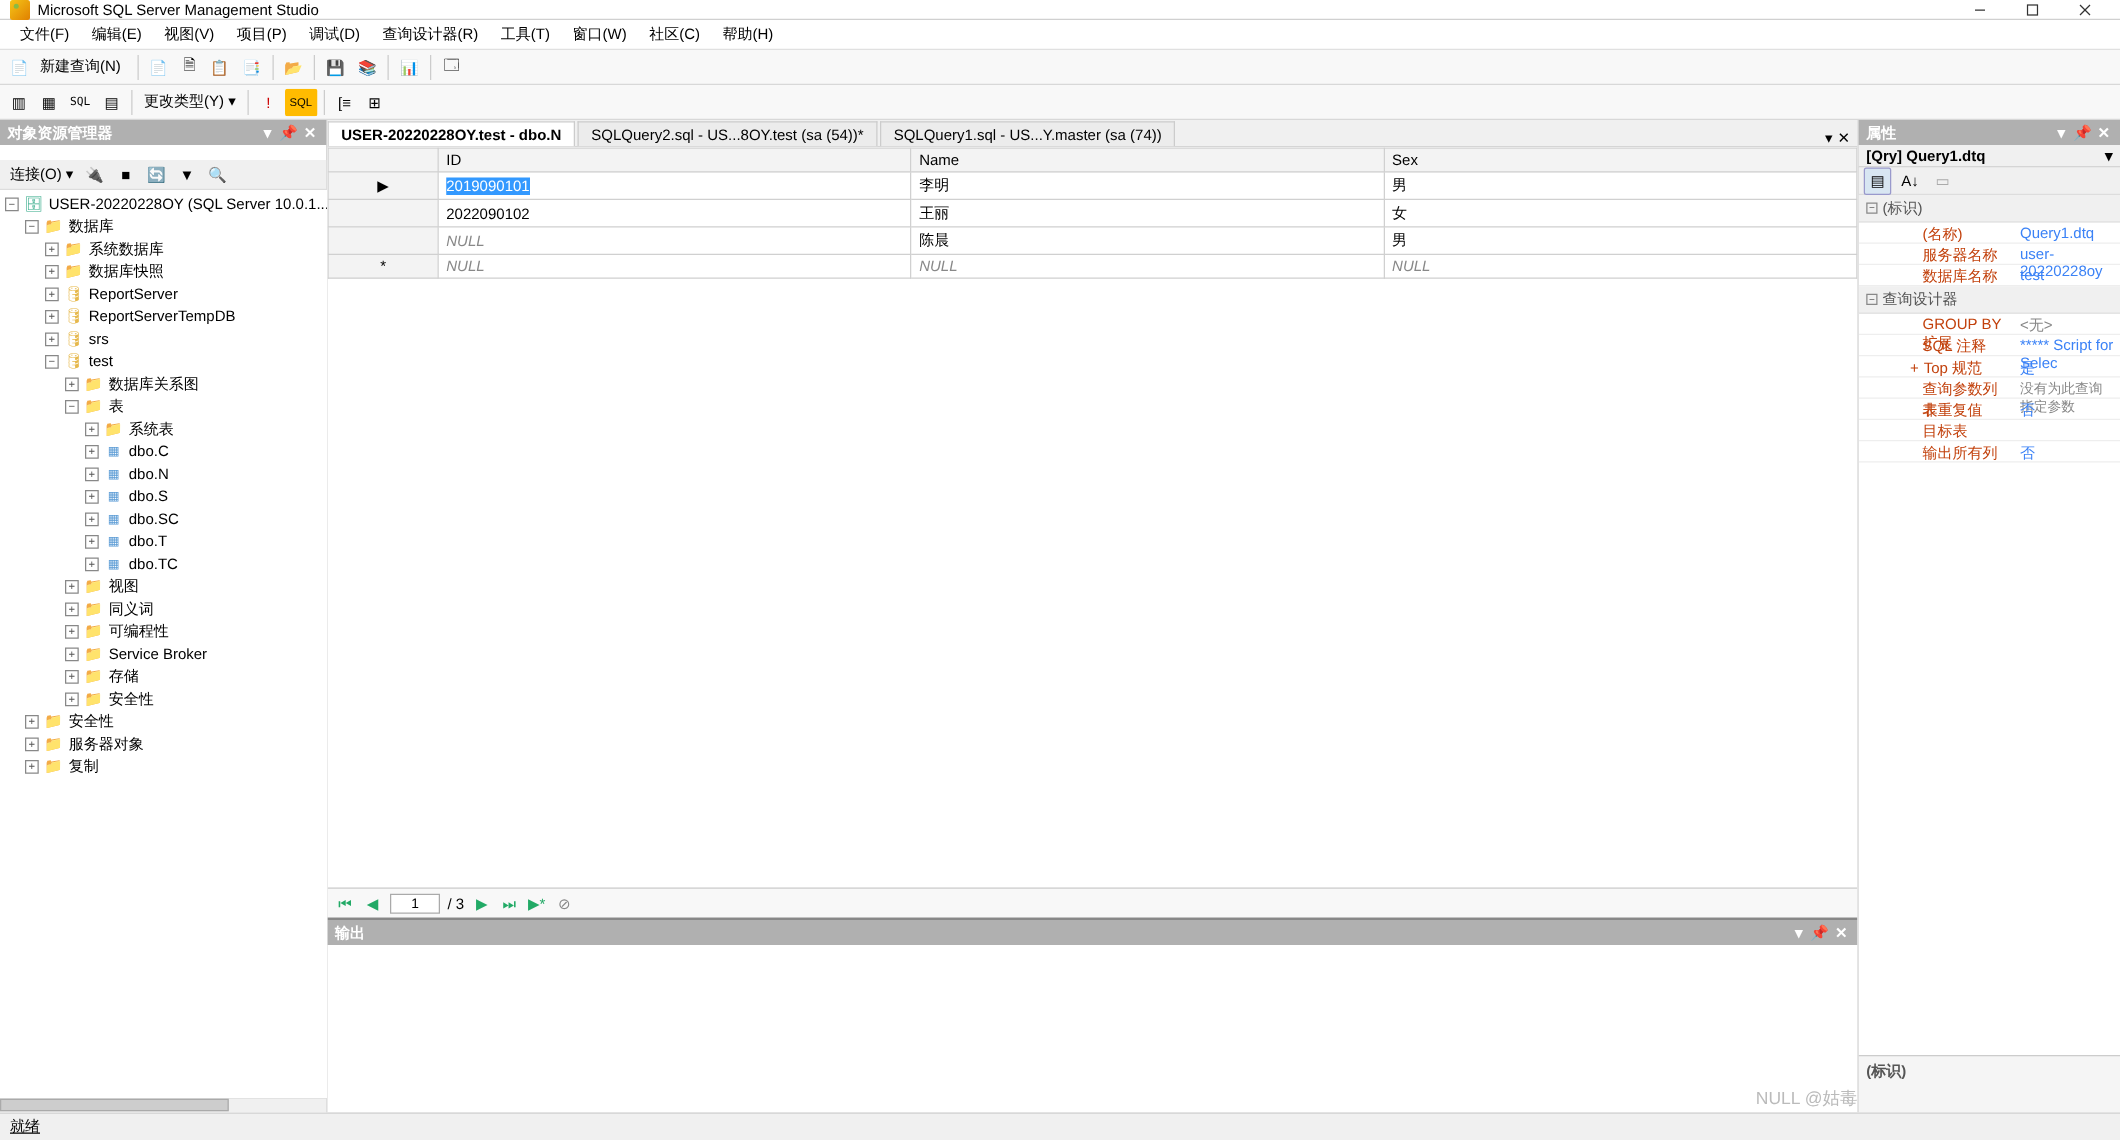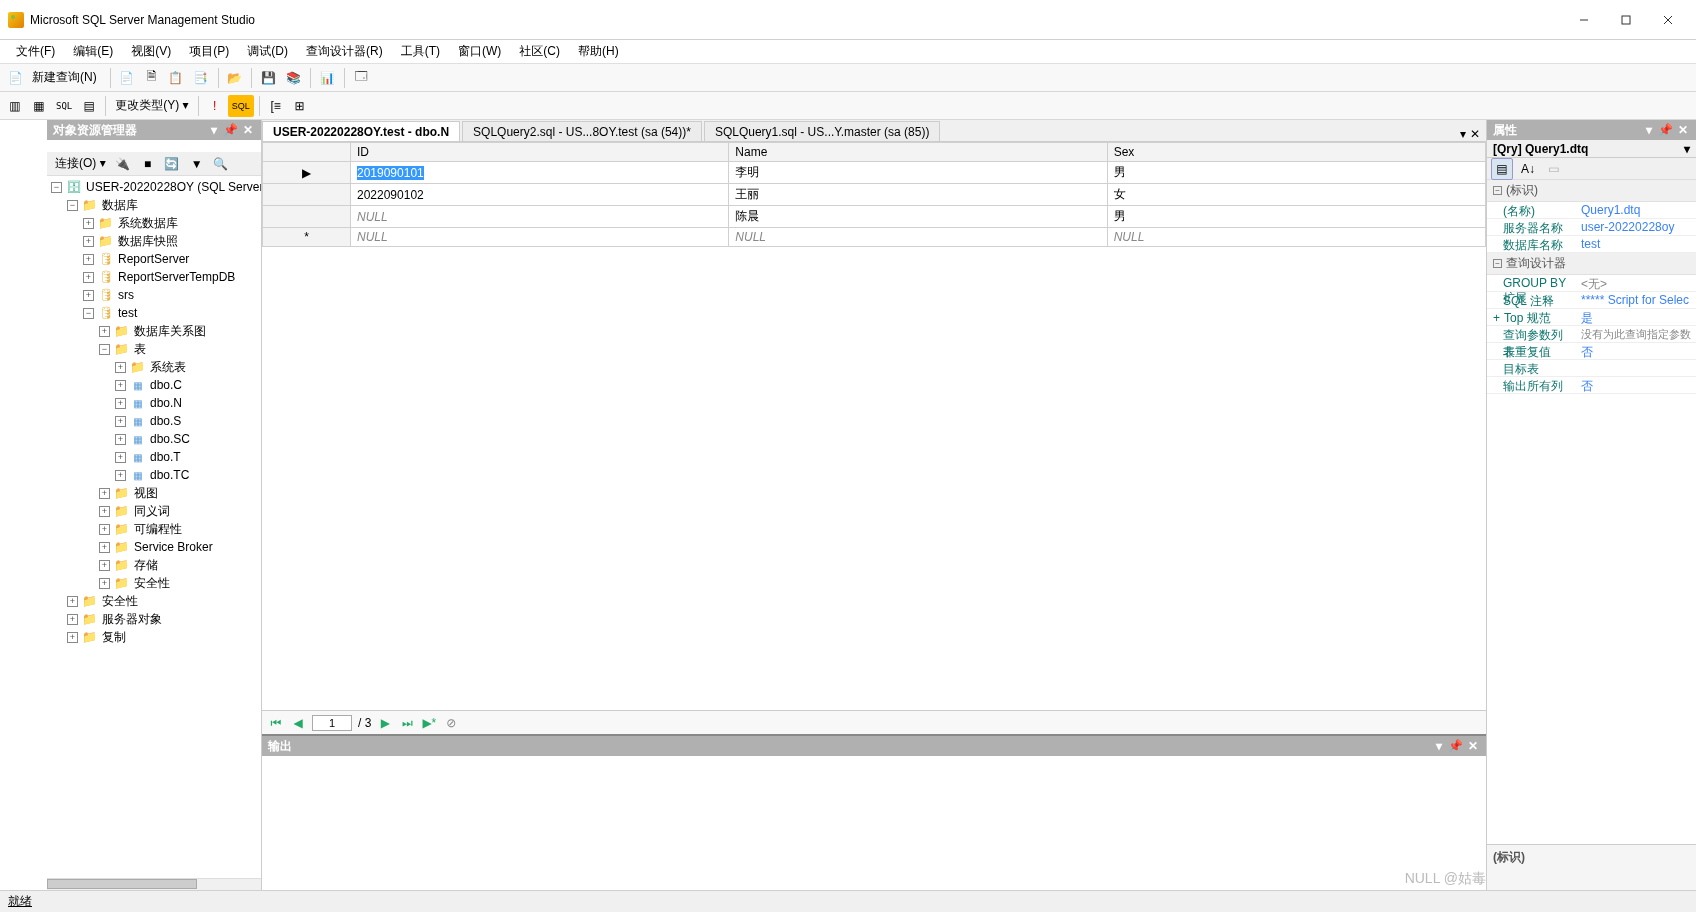--- a/index.html
+++ b/index.html
@@ -1,31 +1,31 @@
 <!DOCTYPE html>
 <html><head>
   <meta charset="utf-8">
   <style>
     * { box-sizing: border-box; margin: 0; padding: 0; font-family: "Microsoft YaHei", "Segoe UI", sans-serif; font-size: 12px; }
     body { background: #fff; width: 1696px; height: 912px; overflow: hidden; display: flex; flex-direction: column; }
-    .titlebar { height: 40px; background: #fff; display: flex; align-items: center; padding: 0 8px; border-bottom: 1px solid #d0d0d0; }
+    .titlebar { height: 16px; background: #fff; display: flex; align-items: center; padding: 0 8px; border-bottom: 1px solid #d0d0d0; }
     .titlebar .app-icon { width: 16px; height: 16px; margin-right: 6px; background: linear-gradient(135deg,#f5c518,#e08000); border-radius: 2px; position: relative; }
     .titlebar .app-icon::after { content:''; position:absolute; top:3px; left:3px; width:4px; height:4px; background:#8b4; border-radius:50%; }
     .titlebar .title { flex: 1; }
     .winbtns { display: flex; gap: 2px; }
     .winbtn { width: 40px; height: 22px; display: flex; align-items: center; justify-content: center; cursor: pointer; }
     .menubar { height: 24px; background: #fff; display: flex; align-items: center; padding: 2px 8px; gap: 2px; border-bottom: 1px solid #e0e0e0; }
     .menu-item { padding: 2px 8px; cursor: pointer; }
     .toolbar { height: 28px; background: #f8f8f8; display: flex; align-items: center; padding: 2px 4px; gap: 2px; border-bottom: 1px solid #d8d8d8; }
     .toolbar2 { height: 28px; background: #f8f8f8; display: flex; align-items: center; padding: 2px 4px; gap: 2px; border-bottom: 1px solid #d8d8d8; }
     .tb-btn { min-width: 22px; height: 22px; display: flex; align-items: center; justify-content: center; cursor: pointer; border: 1px solid transparent; border-radius: 2px; padding: 0 3px; }
     .tb-sep { width: 1px; height: 20px; background: #ccc; margin: 0 3px; }
     .tb-text { padding: 0 4px; }
     .main-area { flex: 1; display: flex; overflow: hidden; }
-    .left-panel { width: 262px; display: flex; flex-direction: column; border-right: 1px solid #ccc; padding-left: 47px; }
+    .left-panel { width: 262px; display: flex; flex-direction: column; border-right: 1px solid #ccc; }
     .panel-header { background: #b0b0b0; color: #fff; padding: 2px 6px; height: 20px; display: flex; align-items: center; font-weight: bold; }
     .panel-header .spacer { flex: 1; }
     .panel-header .ph-btn { width: 14px; height: 14px; margin-left: 3px; cursor: pointer; display:flex; align-items:center; justify-content:center; }
     .panel-toolbar { height: 24px; background: #f0f0f0; display: flex; align-items: center; padding: 2px 4px; gap: 2px; border-bottom: 1px solid #ddd; margin-top: 12px; }
     .tree { flex: 1; overflow: auto; background: #fff; padding: 2px; }
     .tree-row { display: flex; align-items: center; height: 18px; white-space: nowrap; cursor: pointer; }
     .exp { width: 11px; height: 11px; border: 1px solid #888; margin-right: 4px; display: flex; align-items: center; justify-content: center; font-size: 9px; line-height: 9px; color: #555; flex-shrink:0; }
     .ticon { width: 16px; height: 16px; margin-right: 4px; flex-shrink:0; display:flex; align-items:center; justify-content:center; font-size:12px; }
     .folder { color: #e6b84c; }
     .db-icon { color: #e6b84c; }
@@ -46,21 +46,21 @@
     .pager { height: 24px; border-top: 1px solid #ccc; background: #f8f8f8; display: flex; align-items: center; padding: 0 6px; gap: 6px; font-size: 11px; }
     .pager .pbtn { width: 16px; height: 16px; display: flex; align-items: center; justify-content: center; cursor: pointer; color: #2a6; }
     .pager input { width: 40px; height: 16px; border: 1px solid #aaa; text-align: center; font-size: 11px; }
     .right-panel { width: 210px; display: flex; flex-direction: column; border-left: 1px solid #ccc; }
     .props-header { background: #f0f0f0; padding: 2px 6px; font-size: 11px; border-bottom: 1px solid #ccc; height: 18px; display:flex; align-items:center; font-weight:bold; }
     .props-toolbar { height: 22px; background: #f0f0f0; border-bottom: 1px solid #ddd; display:flex; align-items:center; padding:0 4px; gap:4px; }
     .props-grid { flex: 1; background: #fff; overflow: auto; }
     .prop-section { background: #f0f0f0; padding: 2px 6px; font-weight: normal; color:#555; display:flex; align-items:center; border-bottom:1px solid #e0e0e0; }
     .prop-section .psexp { margin-right:4px; width:9px; height:9px; border:1px solid #888; font-size:8px; line-height:8px; text-align:center; }
     .prop-row { display: flex; border-bottom: 1px solid #eee; height: 17px; }
-    .prop-name { width: 90px; padding: 1px 6px 1px 16px; color: #0f766e; }
+    .prop-name { width: 90px; padding: 1px 6px 1px 16px; color: #c2410c; margin-left: 35px; }
     .prop-val { flex: 1; padding: 1px 4px; color: #3b82f6; }
     .prop-desc { height: 46px; border-top: 1px solid #ccc; padding: 4px 6px; background: #f5f5f5; font-weight:bold; color:#555; }
     .output-panel { height: 156px; display: flex; flex-direction: column; border-top: 2px solid #888; }
     .output-body { flex: 1; background: #fff; }
     .statusbar { height: 22px; background: #f0f0f0; border-top: 1px solid #d0d0d0; padding: 2px 8px; display: flex; align-items: center; text-decoration: underline; }
     .watermark { position: absolute; bottom: 24px; right: 210px; color: #bbb; font-size: 14px; pointer-events:none; }
     .scroll-x { height: 12px; background:#f0f0f0; border-top:1px solid #ddd; position:relative; }
     .scroll-thumb { position:absolute; left:0; top:0; height:10px; width:70%; background:#cdcdcd; border:1px solid #aaa; }
     svg { display:block; }
   </style>
@@ -303,21 +303,21 @@
   <div class="center-panel">
 
     <div class="tabs">
       <div class="tab active">
           <span>USER-20220228OY.test - dbo.N</span>
         </div>
       <div class="tab">
           <span>SQLQuery2.sql - US...8OY.test (sa (54))*</span>
         </div>
       <div class="tab">
-          <span>SQLQuery1.sql - US...Y.master (sa (85))</span>
+          <span>SQLQuery1.sql - US...Y.master (sa (74))</span>
         </div>
       <div class="close-x">
         <span class="ph-btn">▾</span>
         <span class="ph-btn">✕</span>
       </div>
     </div>
     <div class="grid-area">
       <table class="grid">
         <tbody>
             <tr>

